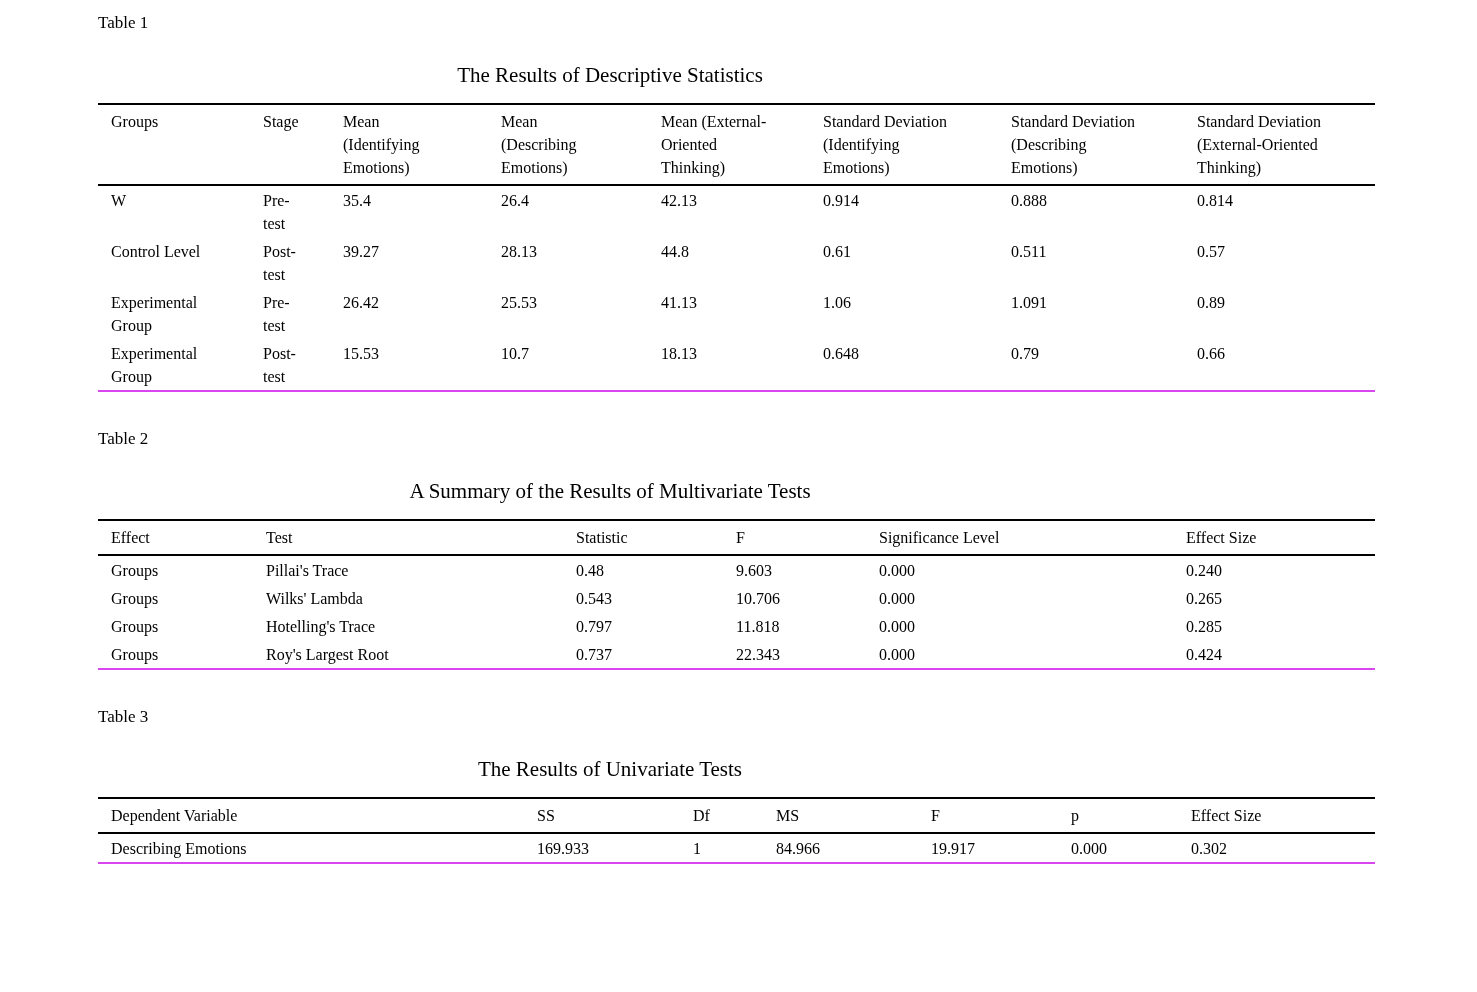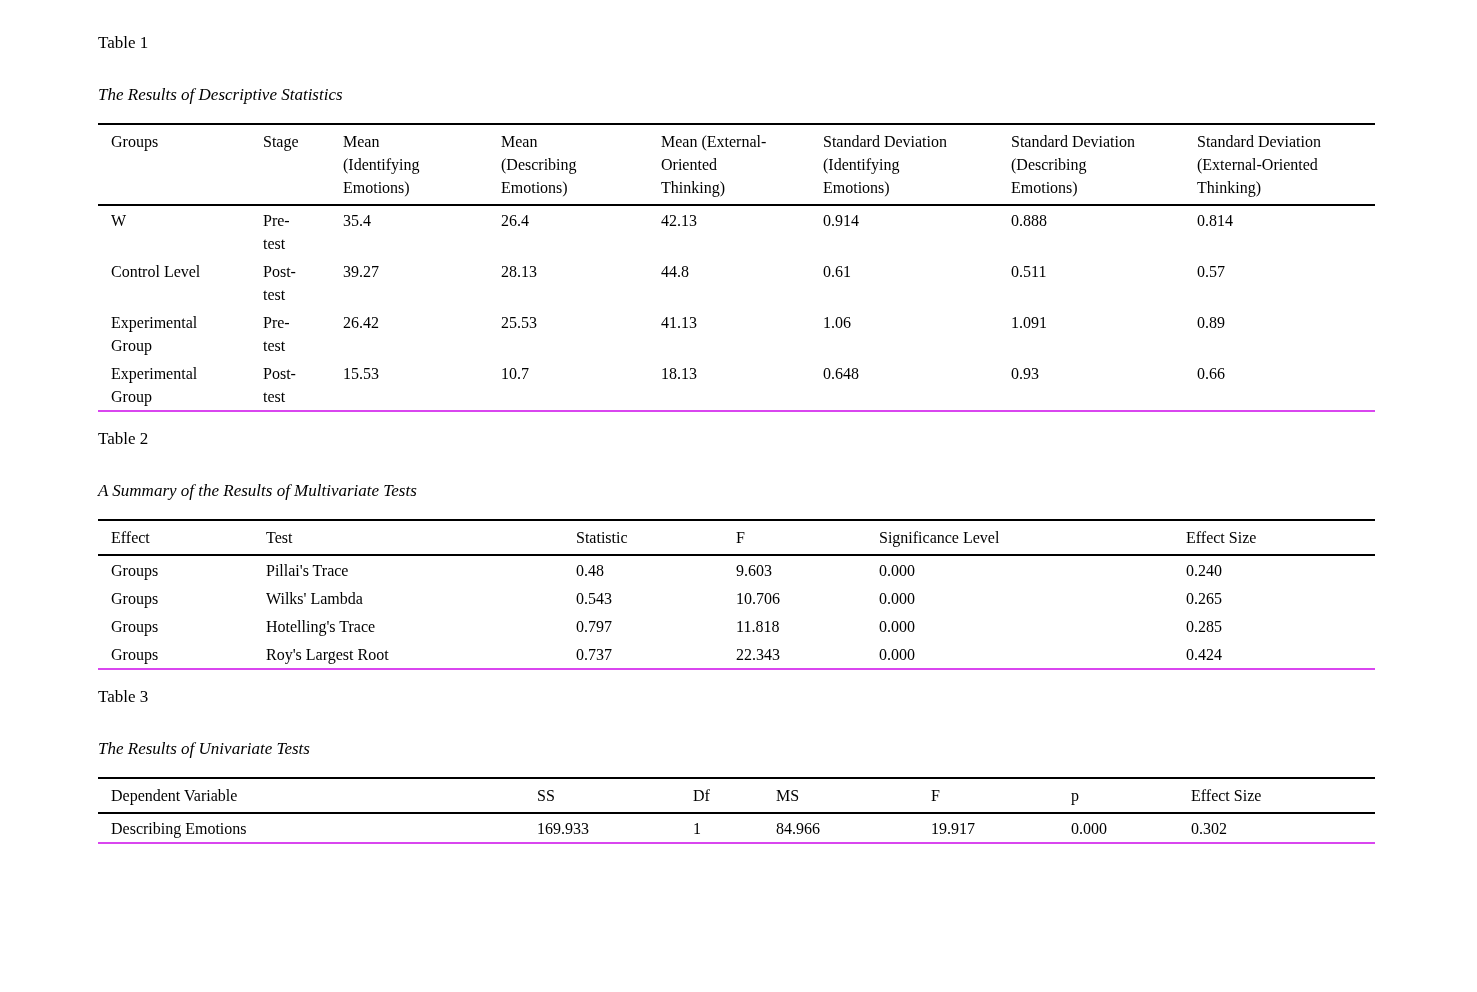--- a/index.html
+++ b/index.html
@@ -9,36 +9,36 @@
     background: #ffffff;
     color: #000000;
     font-family: "Liberation Serif", "DejaVu Serif", serif;
   }
   body {
     width: 1477px;
     height: 992px;
     overflow: hidden;
   }
   .page {
-    padding: 32px 100px 0 98px;
+    padding: 12px 100px 0 98px;
     width: 1222px;
   }
   section.table-block { margin: 0; padding: 0; }
-  section.table-block + section.table-block { margin-top: 16px; }
+  section.table-block + section.table-block { margin-top: 36px; }
   .table-label {
     font-size: 17px;
     font-weight: normal;
     line-height: 22px;
     margin: 0;
   }
   .table-caption {
-    font-size: 17px;
-    font-style: italic;
+    font-size: 21px;
     line-height: 22px;
     margin: 30px 0 0 0;
+    text-align: center;
   }
   table.data-table {
     border-collapse: collapse;
     table-layout: fixed;
     width: 1277px;
     margin-top: 17px;
     border-top: 2px solid #000;
     border-bottom: 2px solid #d946ef;
   }
   table.data-table th, table.data-table td {
@@ -139,21 +139,21 @@
           </tr>
           <tr>
             <td>Experimental
 Group</td>
             <td>Post-
 test</td>
             <td>15.53</td>
             <td>10.7</td>
             <td>18.13</td>
             <td>0.648</td>
-            <td>0.93</td>
+            <td>0.79</td>
             <td>0.66</td>
           </tr>
         </tbody>
       </table>
   </section>
 
   <section class="table-block">
     <h2 class="table-label">Table 2</h2>
     <p class="table-caption">A Summary of the Results of Multivariate Tests</p>
     <table class="data-table t2" data-table="1">

